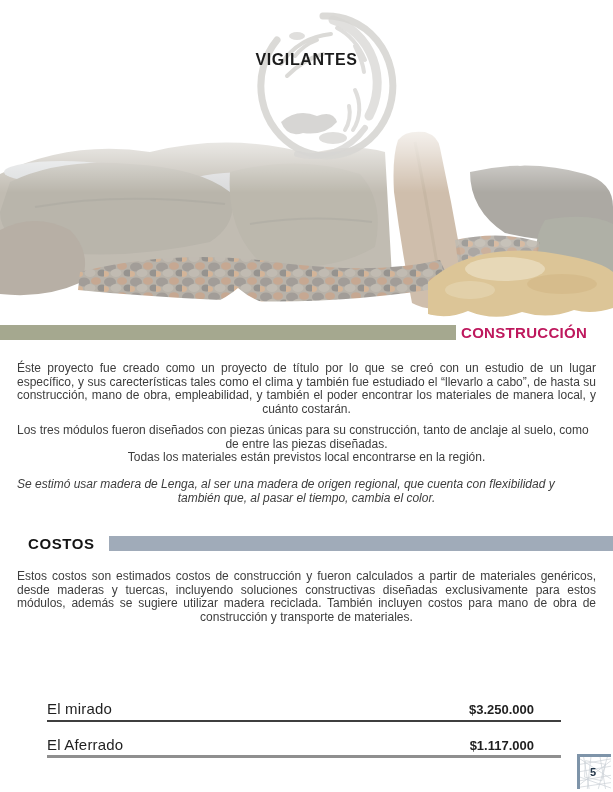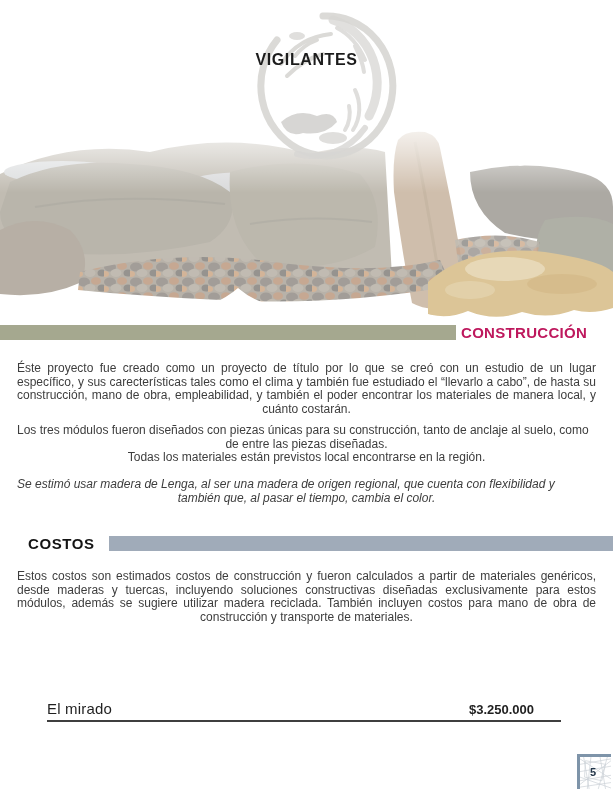--- a/index.html
+++ b/index.html
@@ -164,20 +164,24 @@
   <div class="bar-blue"></div>
 </div>
 
 <p class="abs para p-costos">Estos costos son estimados costos de construcción y fueron calculados a partir de materiales genéricos, desde maderas y tuercas, incluyendo soluciones constructivas diseñadas exclusivamente para estos módulos, además se sugiere utilizar madera reciclada. También incluyen costos para mano de obra de construcción y transporte de materiales.</p>
 
 <div class="abs price-list">
   <div class="price-row">
     <span class="price-name">El mirado</span>
     <span class="price-value">$3.250.000</span>
   </div>
+  <div class="price-row mid">
+    <span class="price-name">El Aferrado</span>
+    <span class="price-value">$1.117.000</span>
+  </div>
 </div>
 
 <div class="abs page-box">
   <svg viewBox="0 0 34 35">
     <g stroke="#cdd3d8" stroke-width="0.8" fill="none">
       <path d="M0,8 L34,2 M0,16 L34,10 M0,26 L34,20 M0,33 L34,28"></path>
       <path d="M4,0 L10,35 M12,0 L8,35 M22,0 L28,35 M30,0 L20,35"></path>
       <path d="M0,2 L34,24 M0,22 L34,34 M34,4 L0,30"></path>
       <path d="M6,4 L28,8 L24,26 L5,22 Z"></path>
     </g>

